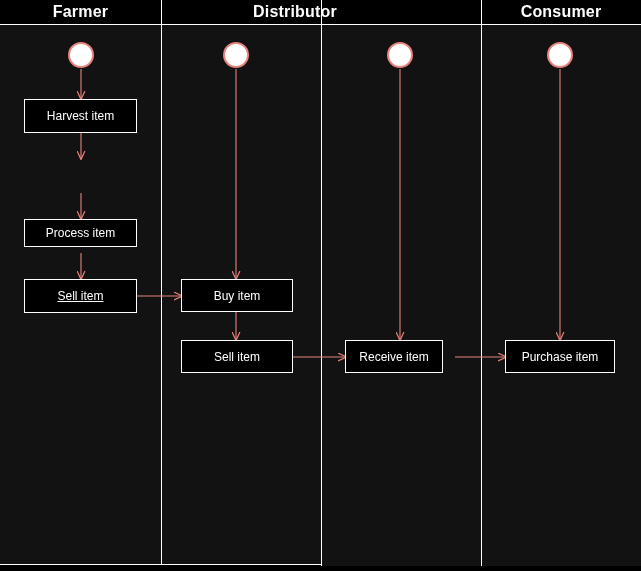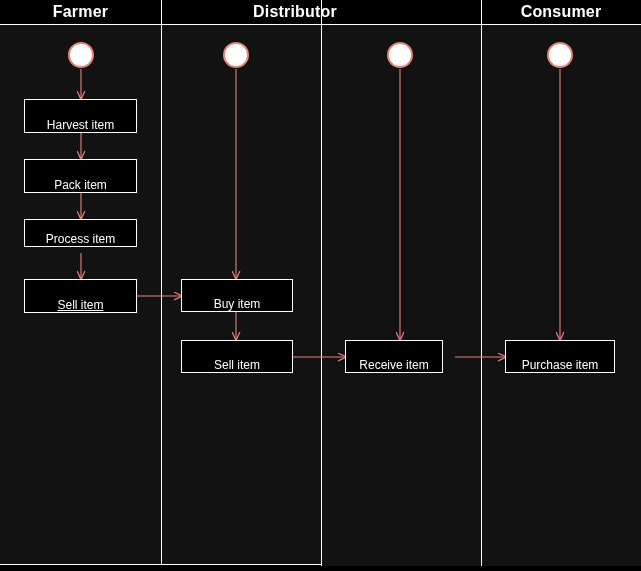--- a/index.html
+++ b/index.html
@@ -59,21 +59,21 @@
 
   
   .node {
     position: absolute;
     box-sizing: border-box;
     background: #000000;
     border: 1px solid #ffffff;
     color: #ffffff;
     font-size: 12px;
     display: flex;
-    align-items: flex-end;
+    align-items: center;
     justify-content: center;
     white-space: nowrap;
   }
 
   
   .start-node {
     position: absolute;
     width: 26px;
     height: 26px;
     border-radius: 50%;
@@ -141,23 +141,20 @@
       <line x1="293" y1="357" x2="346" y2="357"></line>
       <line x1="400" y1="69" x2="400" y2="340"></line>
       <line x1="455" y1="357" x2="506" y2="357"></line>
       <line x1="560" y1="69" x2="560" y2="340"></line>
     </g>
   </svg>
 
   <div class="node" style="left:24px; top:99px; width:113px; height:34px;">
     <span>Harvest item</span>
   </div>
-  <div class="node" style="left:24px; top:159px; width:113px; height:34px;">
-    <span>Pack item</span>
-  </div>
   <div class="node" style="left:24px; top:219px; width:113px; height:28px;">
     <span>Process item</span>
   </div>
   <div class="node" style="left:24px; top:279px; width:113px; height:34px;text-decoration:underline;">
     <span>Sell item</span>
   </div>
 
   <div class="node" style="left:181px; top:279px; width:112px; height:33px;">
     <span>Buy item</span>
   </div>

